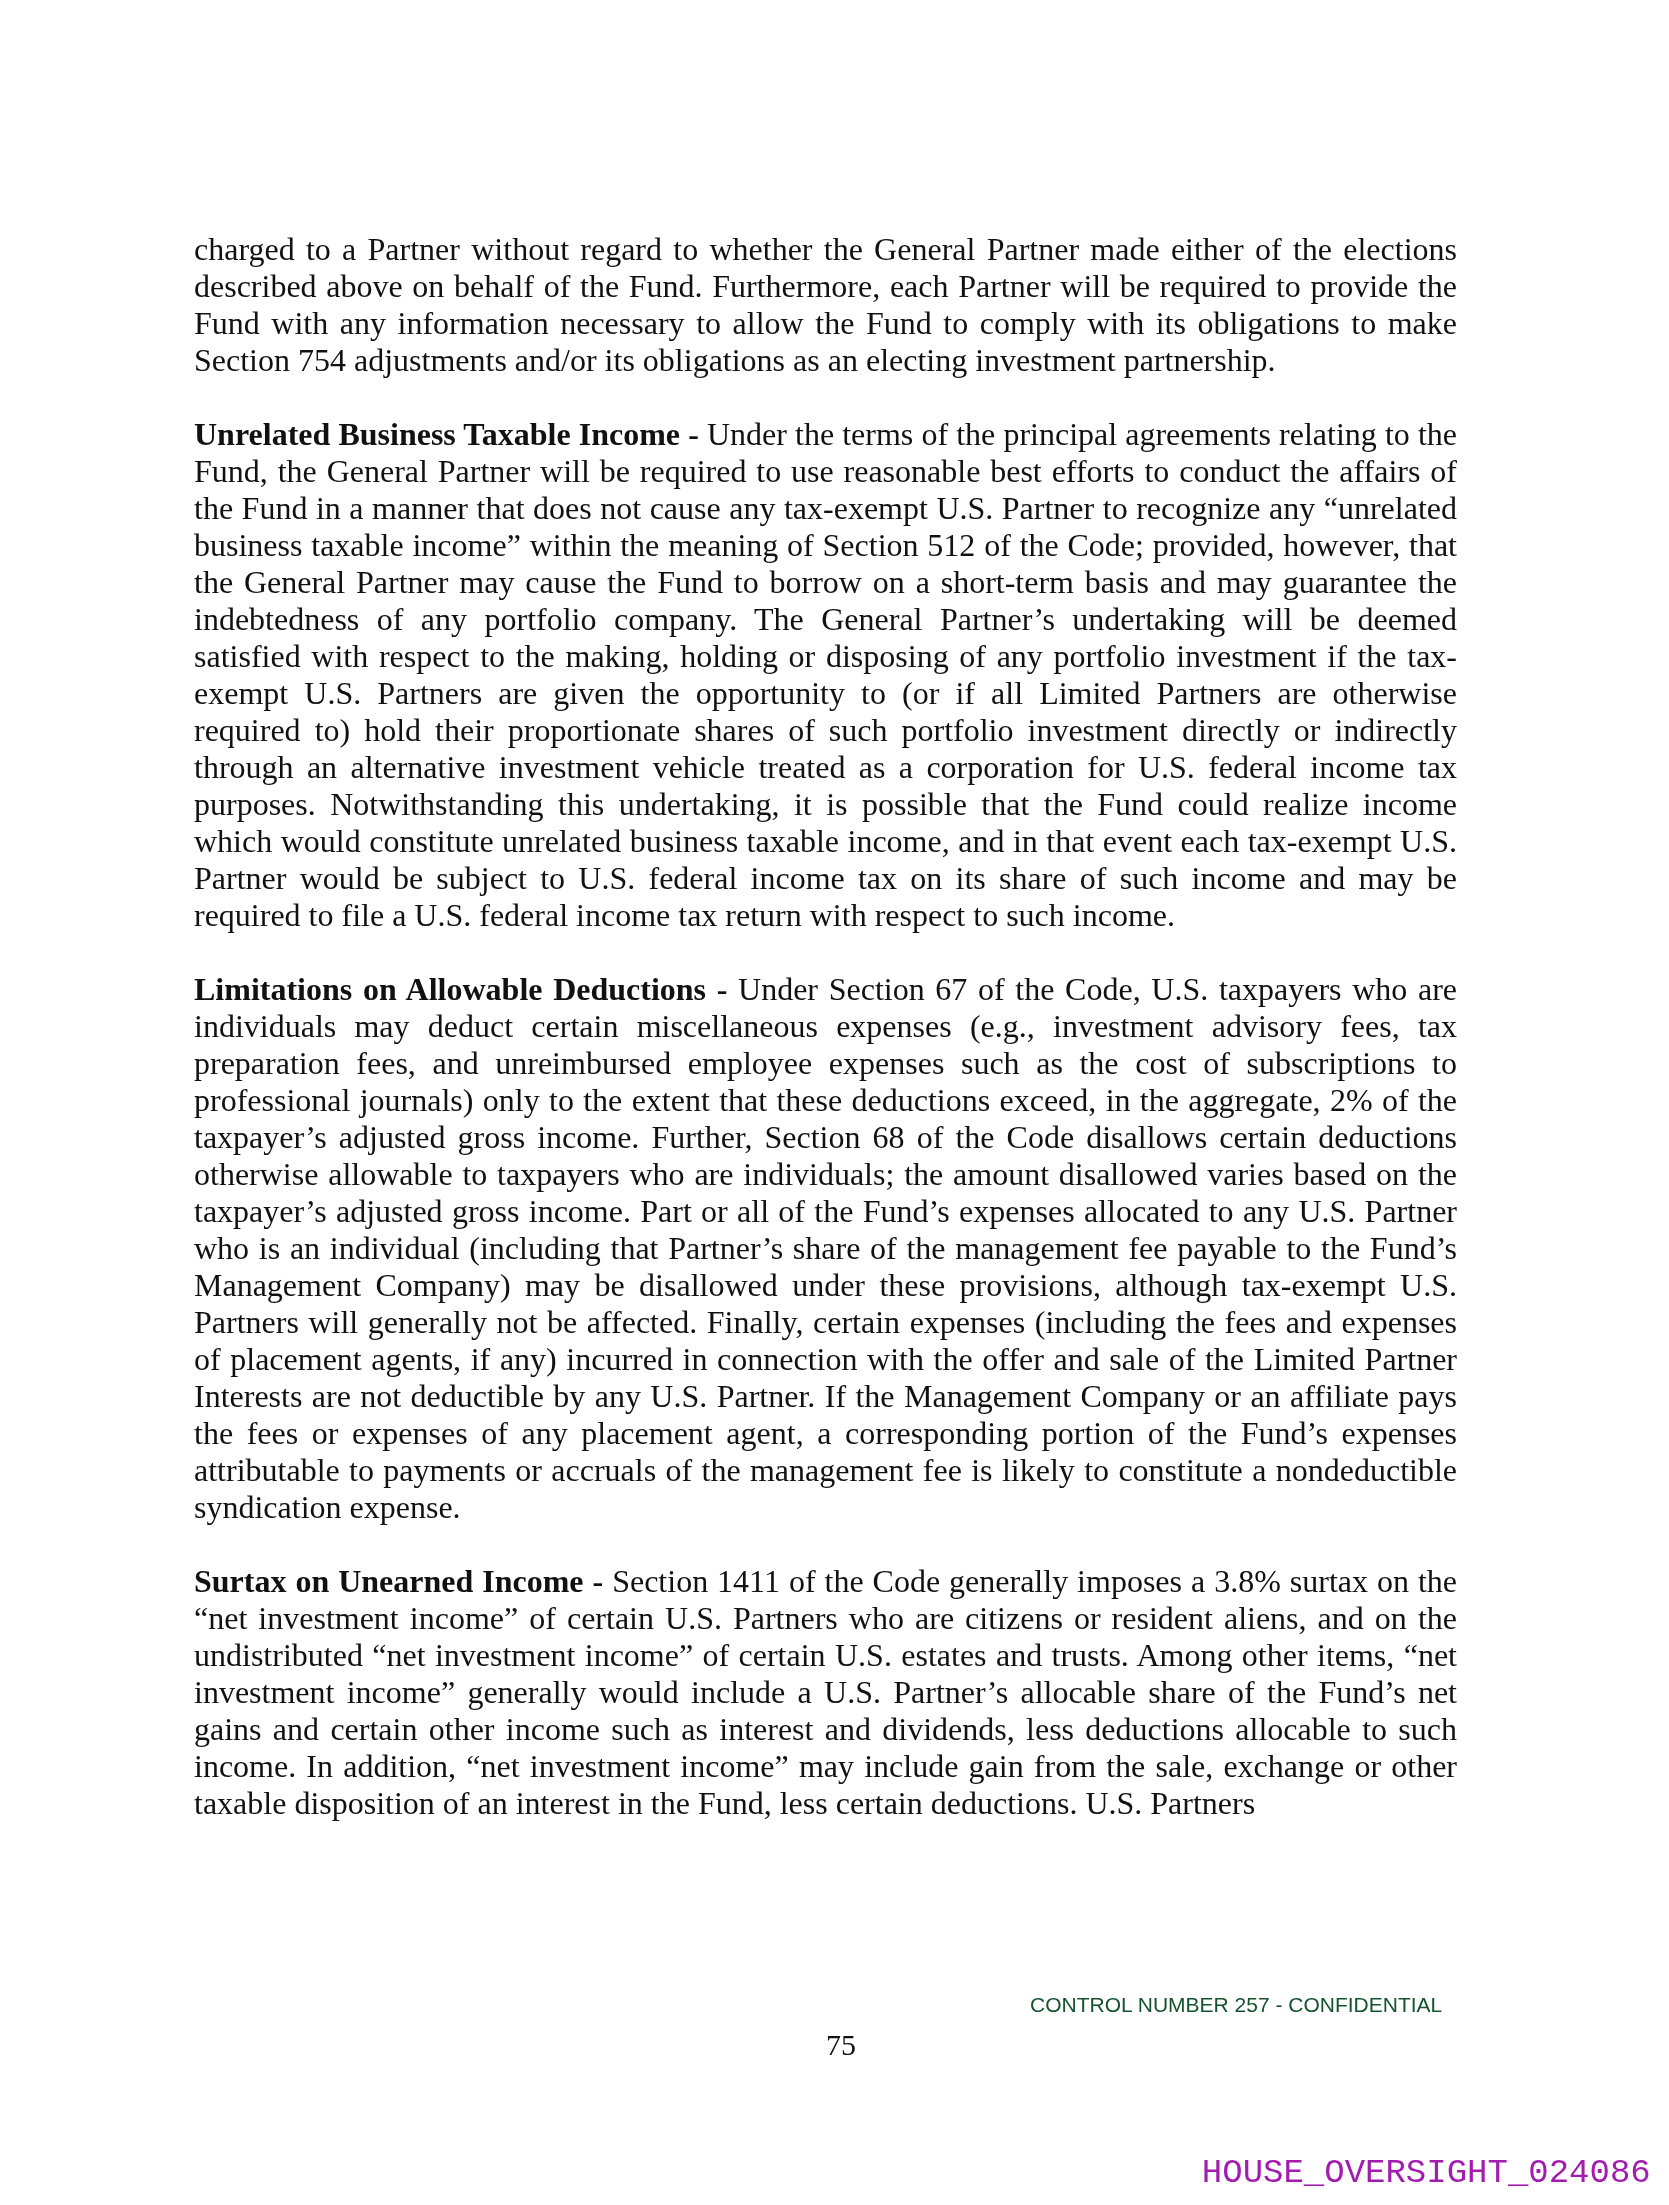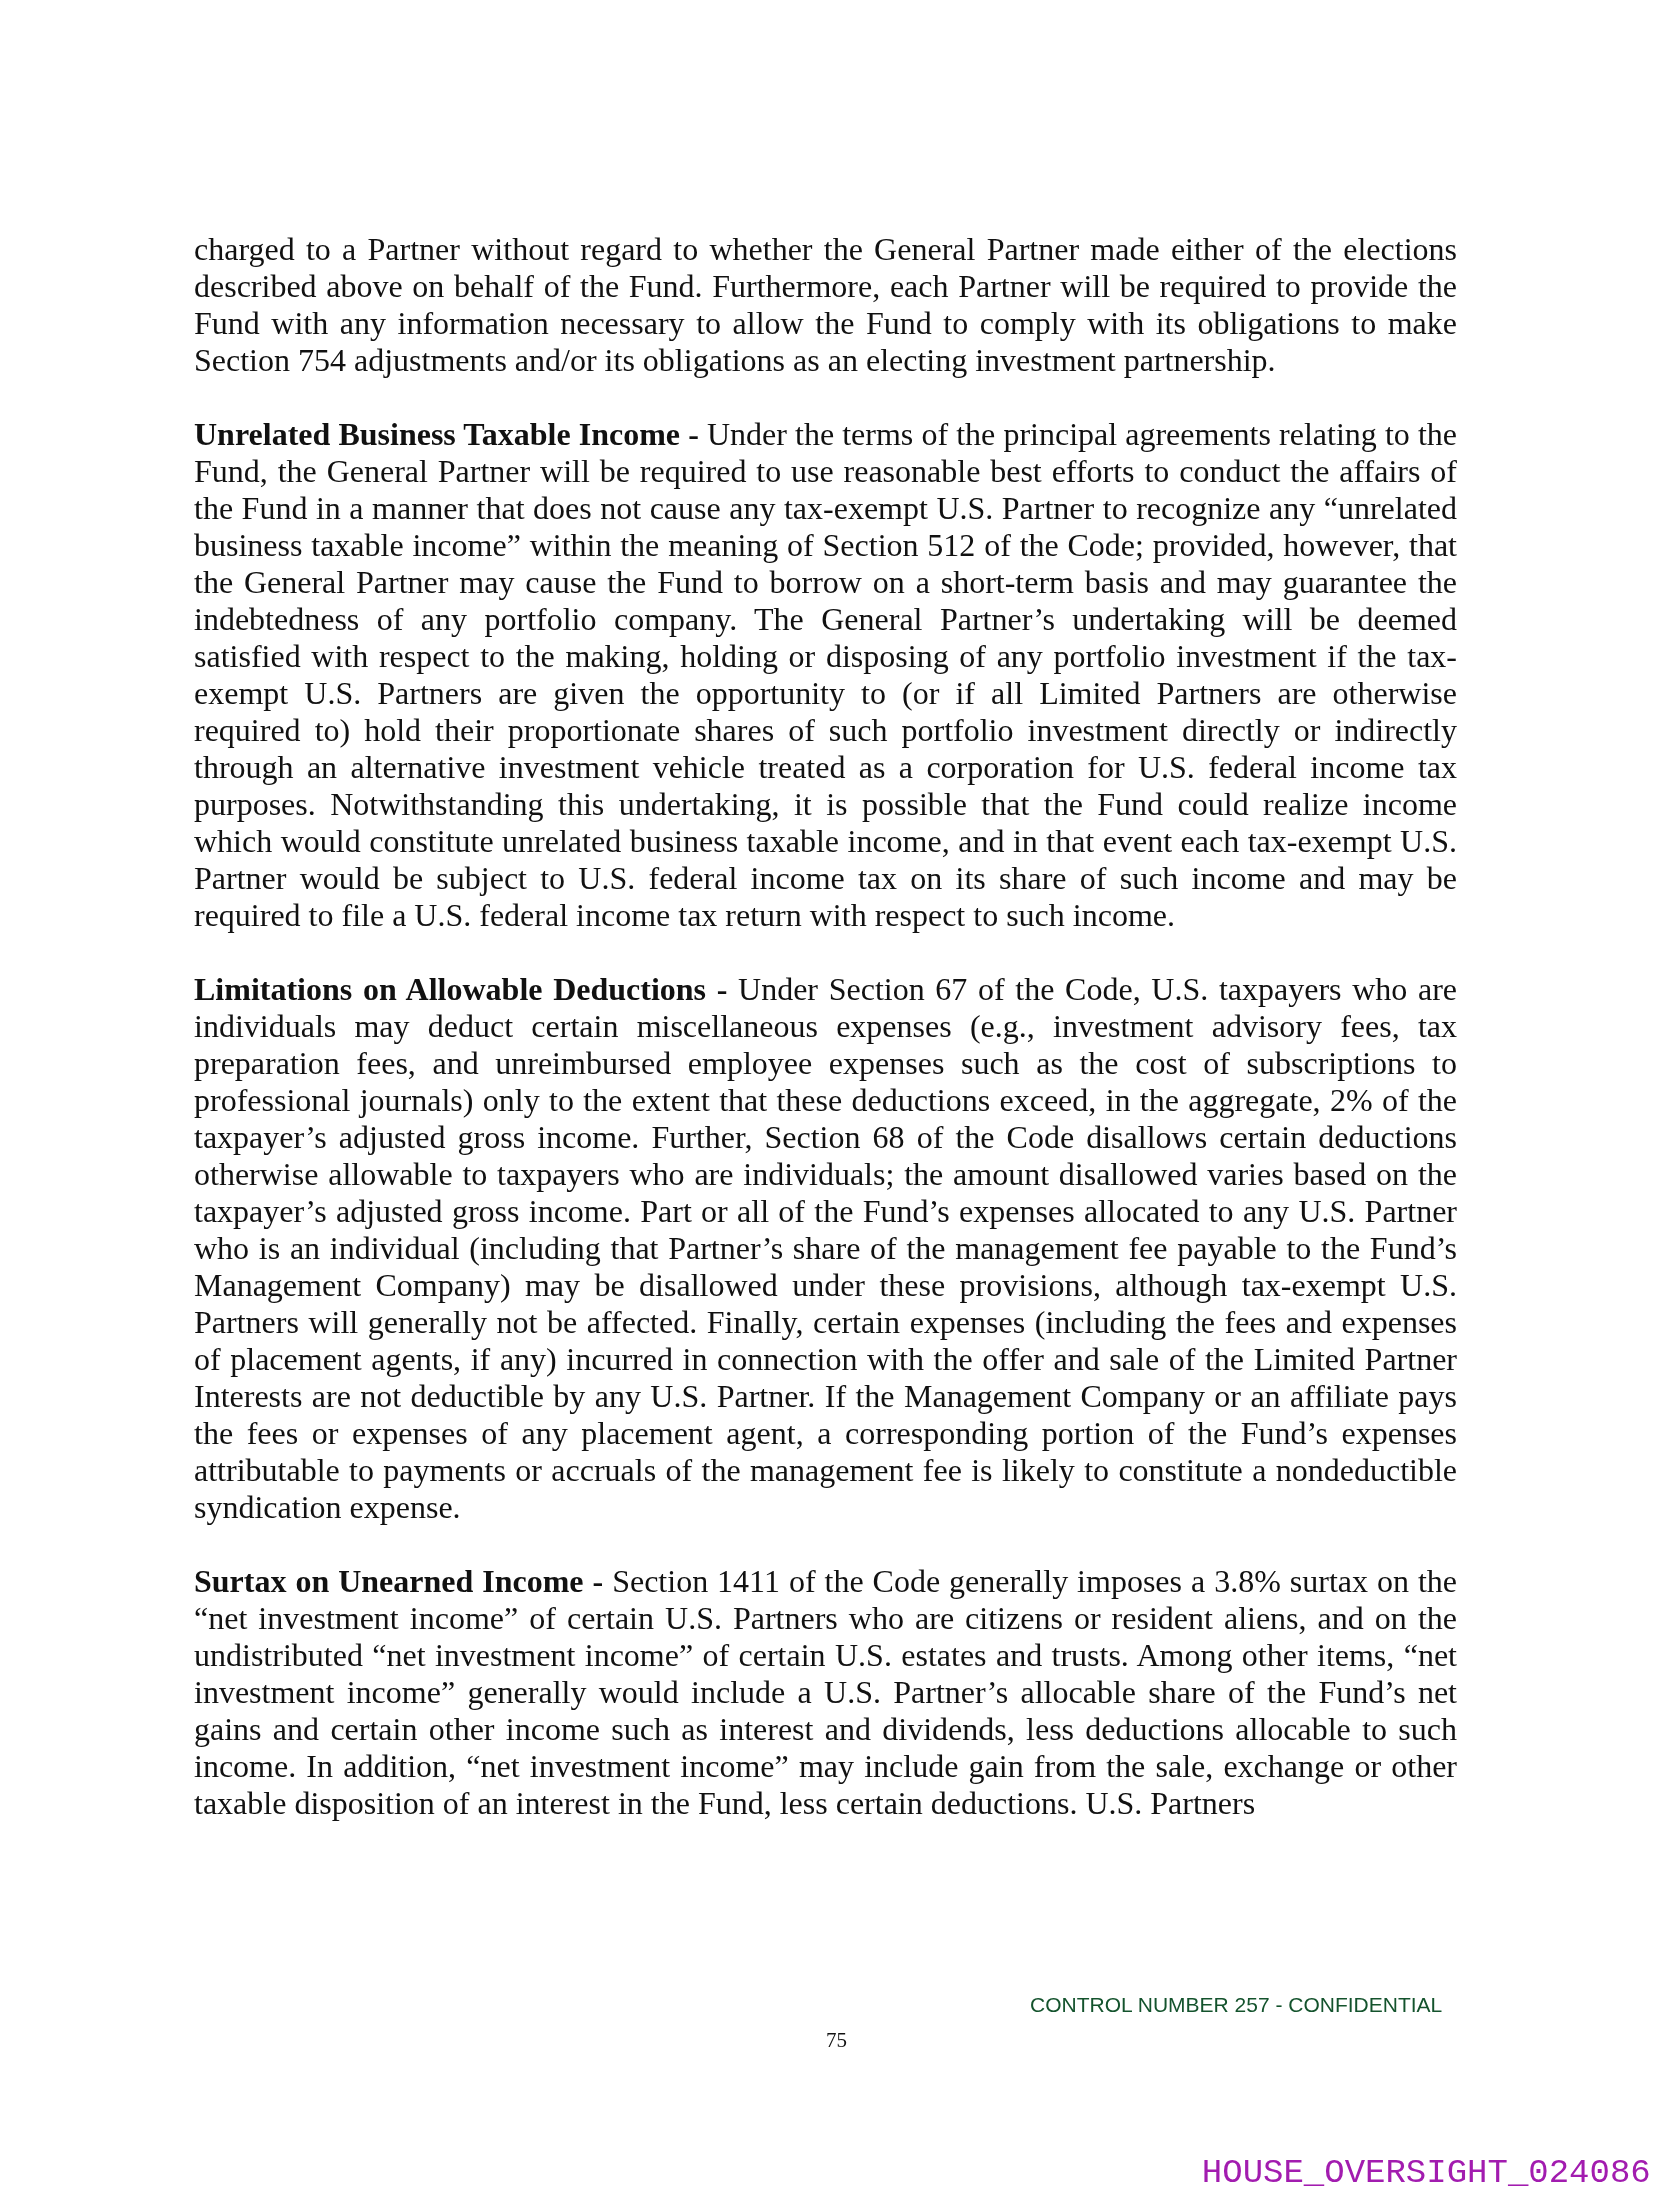--- a/index.html
+++ b/index.html
@@ -16,21 +16,21 @@
     margin-top: 35px;
   }
   .para { margin: 0 0 37px 0; text-align: justify; text-align-last: left; }
   .heading { margin: 0 0 37px 0; font-weight: bold; }
   .runin { font-weight: bold; }
   .footer-page {
     position: absolute;
     left: 826px;
     top: 2028px;
     font-family: "Liberation Serif", "DejaVu Serif", serif;
-    font-size: 21px;
+    font-size: 30px;
     color: #111111;
   }
   .footer-control {
     position: absolute;
     left: 1030px;
     top: 1993px;
     font-family: "Liberation Sans", "DejaVu Sans", sans-serif;
     font-size: 21px;
     color: #14532d;
   }

